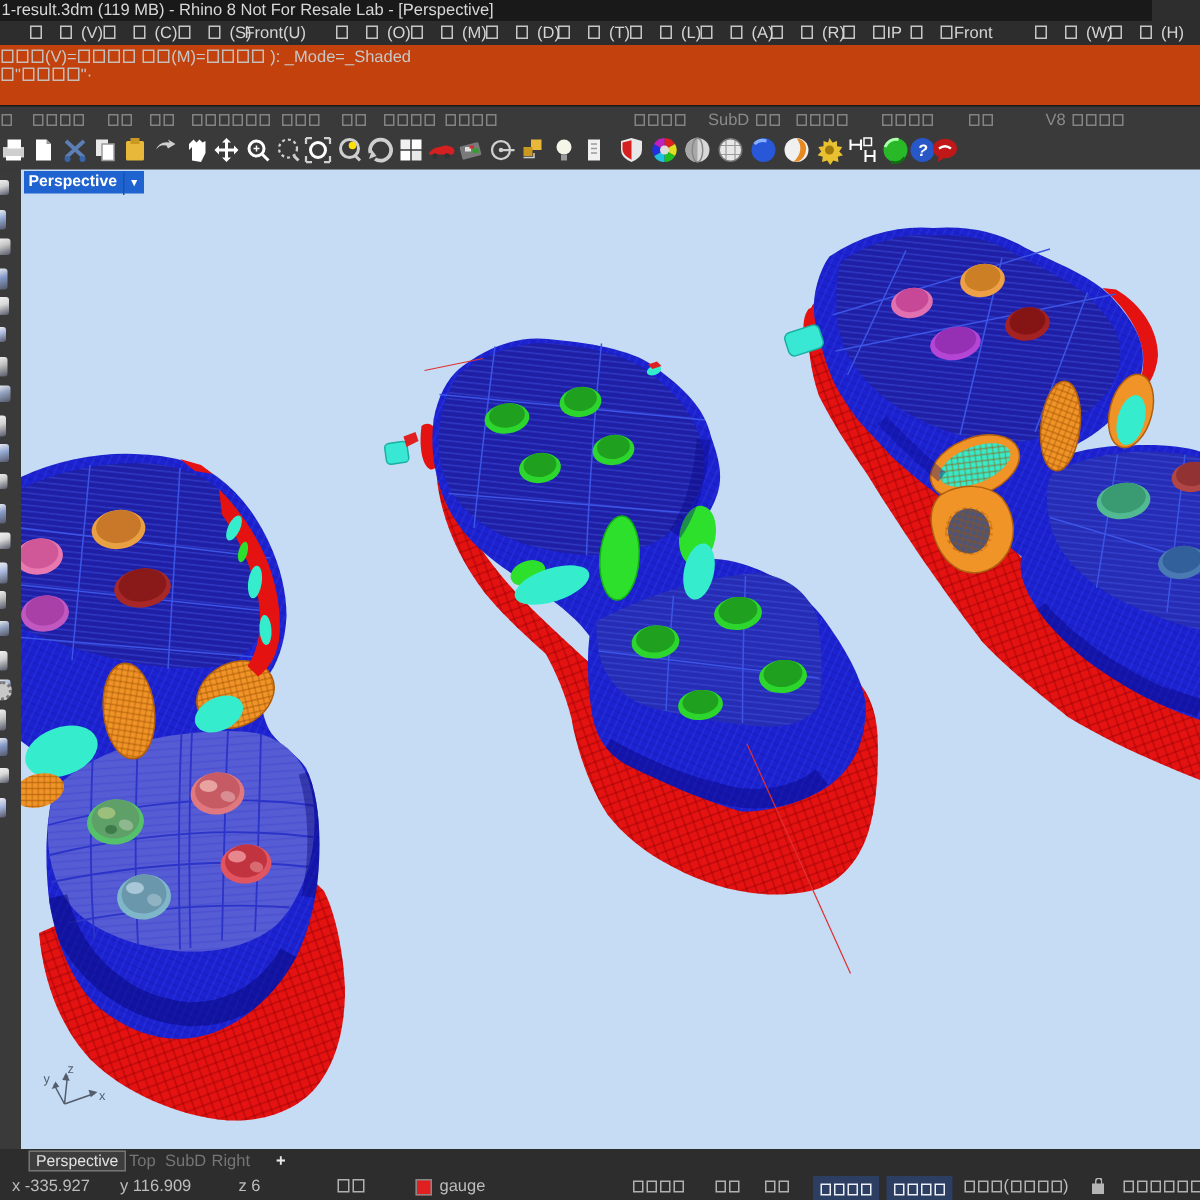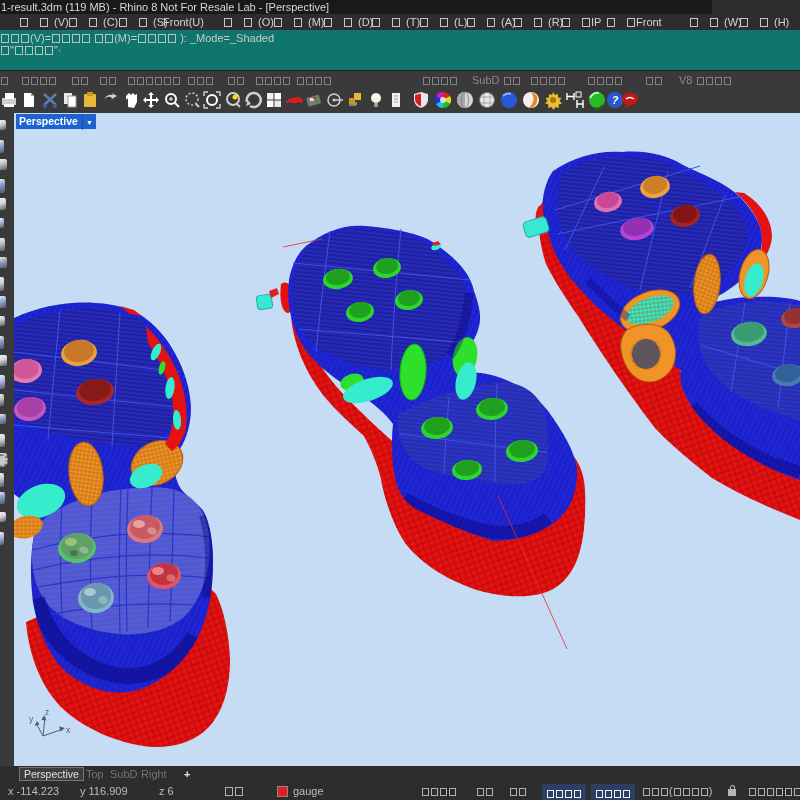--- a/index.html
+++ b/index.html
@@ -1,18 +1,18 @@
 <!DOCTYPE html>
 <html><head><meta charset="utf-8"><style>
 *{margin:0;padding:0;box-sizing:border-box}
 html,body{width:800px;height:800px;overflow:hidden;background:#2e2e2e;font-family:"Liberation Sans",sans-serif}
-.titlebar{position:absolute;left:0;top:0;width:712px;height:14px;background:#191919;color:#d8d8d8;font-size:11px;line-height:14px;white-space:nowrap}
+.titlebar{position:absolute;left:0;top:0;width:768px;height:14px;background:#191919;color:#d8d8d8;font-size:11px;line-height:14px;white-space:nowrap}
 .menubar{position:absolute;left:0;top:14px;width:800px;height:16px;background:#2d2d2d;color:#d4d4d4;font-size:11px;line-height:16px;white-space:nowrap}
 .menubar span{margin:0 6px}
-.cmd{position:absolute;left:0;top:30px;width:800px;height:44px;background:#0f766e;color:#c8c8c8;font-size:11px;white-space:nowrap}
+.cmd{position:absolute;left:0;top:30px;width:800px;height:44px;background:#c2410c;color:#c8c8c8;font-size:11px;white-space:nowrap}
 .tabrow{position:absolute;left:0;top:70px;width:800px;height:18px;background:#3a3a3a;border-top:1px solid #1a1a1a;color:#8a8a8a;font-size:11px;line-height:18px;white-space:nowrap}
 .toolbar{position:absolute;left:0;top:88px;width:800px;height:25px;background:#3a3a3a}
 .sidebar{position:absolute;left:0;top:113px;width:14px;height:653px;background:#3a3a3a}
 .viewport{position:absolute;left:14px;top:113px;width:786px;height:653px;background:#c6dcf5;overflow:hidden}
 .vplabel{position:absolute;left:2px;top:1px;height:15px;background:#1e63d0;color:#fff;font-size:10.5px;font-weight:bold;line-height:15px;padding:0 3px;z-index:5}
 .vplabel .dd{display:inline-block;border-left:1px solid #1653ae;margin-left:4px;padding-left:3px;font-size:7px}
 .btabs{position:absolute;left:0;top:766px;width:800px;height:17px;background:#2d2d2d;color:#757575;font-size:11px;line-height:17px}
 .btabs .act{position:absolute;left:19px;top:1px;height:14px;background:#3d3d3d;border:1px solid #757575;color:#e2e2e2;padding:0 4px;line-height:13px;font-size:10.5px}
 .status{position:absolute;left:0;top:783px;width:800px;height:17px;background:#2d2d2d;color:#bdbdbd;font-size:11px;line-height:17px;white-space:nowrap}
 .hl{background:#2c3f63;color:#fff;padding:1px 4px}
@@ -52,21 +52,21 @@
     <span style="position:absolute;left:127px"><span class="c s"></span><span class="c s"></span><span class="c s"></span><span class="c s"></span><span class="c s"></span><span class="c s"></span></span>
     <span style="position:absolute;left:187px"><span class="c s"></span><span class="c s"></span><span class="c s"></span></span>
     <span style="position:absolute;left:227px"><span class="c s"></span><span class="c s"></span></span>
     <span style="position:absolute;left:255px"><span class="c s"></span><span class="c s"></span><span class="c s"></span><span class="c s"></span></span>
     <span style="position:absolute;left:296px"><span class="c s"></span><span class="c s"></span><span class="c s"></span><span class="c s"></span></span>
     <span style="position:absolute;left:422px"><span class="c s"></span><span class="c s"></span><span class="c s"></span><span class="c s"></span></span>
     <span style="position:absolute;left:472px">SubD <span class="c s"></span><span class="c s"></span></span>
     <span style="position:absolute;left:530px"><span class="c s"></span><span class="c s"></span><span class="c s"></span><span class="c s"></span></span>
     <span style="position:absolute;left:587px"><span class="c s"></span><span class="c s"></span><span class="c s"></span><span class="c s"></span></span>
     <span style="position:absolute;left:645px"><span class="c s"></span><span class="c s"></span></span>
-    <span style="position:absolute;left:679px">V8 <span class="c s"></span><span class="c s"></span><span class="c s"></span><span class="c s"></span></span>
+    <span style="position:absolute;left:697px">V8 <span class="c s"></span><span class="c s"></span><span class="c s"></span><span class="c s"></span></span>
   </div>
 <div class="toolbar" id="toolbar">
     <i class="ic" style="left:-1px"><svg width="20" height="20" viewBox="0 0 20 20">
         <rect x="3" y="8" width="14" height="7" fill="#cfcfcf"></rect>
         <rect x="6" y="3" width="9" height="6" fill="#fff"></rect>
         <rect x="5" y="14" width="10" height="3" fill="#fff"></rect>
       </svg></i>
     <i class="ic" style="left:19px"><svg width="20" height="20" viewBox="0 0 20 20">
         <path d="M5,3 h7 l3,3 v11 h-10 z" fill="#fff"></path>
         <path d="M12,3 l3,3 h-3 z" fill="#9a9a9a"></path>
@@ -478,21 +478,21 @@
 </svg>
 </div>
 <div class="btabs">
   <span class="act">Perspective</span>
   <span style="position:absolute;left:86px">Top</span>
   <span style="position:absolute;left:110px">SubD</span>
   <span style="position:absolute;left:141px">Right</span>
   <span style="position:absolute;left:184px;color:#e8e8e8;font-weight:bold">+</span>
 </div>
 <div class="status">
-  <span style="position:absolute;left:8px">x -114.223</span>
+  <span style="position:absolute;left:8px">x -335.927</span>
   <span style="position:absolute;left:80px">y 116.909</span>
   <span style="position:absolute;left:159px">z 6</span>
   <span style="position:absolute;left:224px"><span class="c"></span><span class="c"></span></span>
   <span style="position:absolute;left:277px;top:3px;width:11px;height:11px;background:#e02020;border:1px solid #888"></span>
   <span style="position:absolute;left:293px">gauge</span>
   <span style="position:absolute;left:421px"><span class="c s"></span><span class="c s"></span><span class="c s"></span><span class="c s"></span></span>
   <span style="position:absolute;left:476px"><span class="c s"></span><span class="c s"></span></span>
   <span style="position:absolute;left:509px"><span class="c s"></span><span class="c s"></span></span>
   <span class="hl" style="position:absolute;left:542px;top:1px"><span class="c s"></span><span class="c s"></span><span class="c s"></span><span class="c s"></span></span>
   <span class="hl" style="position:absolute;left:591px;top:1px"><span class="c s"></span><span class="c s"></span><span class="c s"></span><span class="c s"></span></span>

